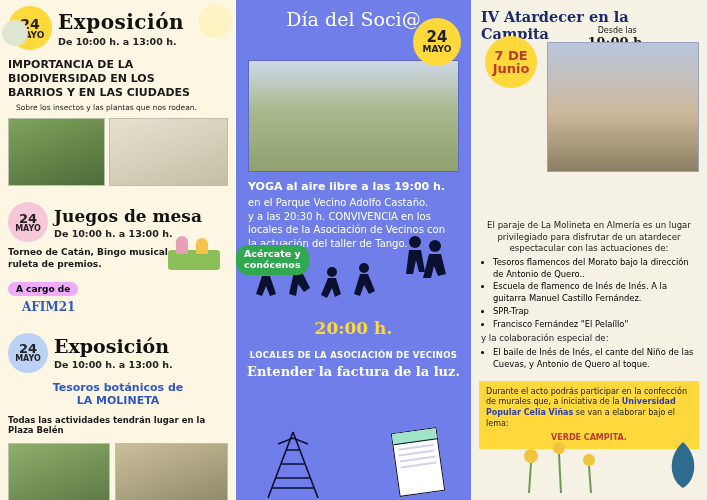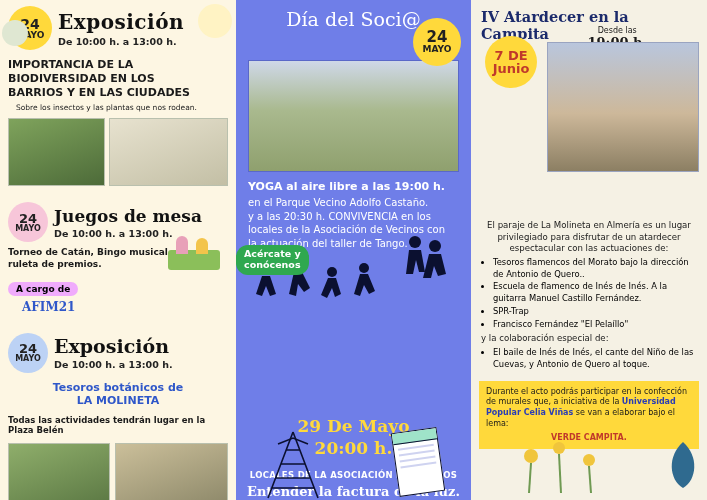--- a/index.html
+++ b/index.html
@@ -181,21 +181,20 @@
       <svg width="66" height="62" viewBox="0 0 66 62">
         <g fill="#0b1030">
             <circle cx="24" cy="10" r="6"></circle>
             <path d="M18 18 h12 l4 22 h-6 l-3 -12 l-3 14 h-7z"></path>
         <circle cx="44" cy="14" r="6"></circle>
             <path d="M38 22 h12 l5 20 l-8 2 l-4 -10 l-3 12 h-8z"></path>
           </g>
       </svg>
     </div>
 
-    <div class="m-date" style="margin-top:100px;">29 De Mayo</div>
     <div class="m-date" style="margin-top:2px;">20:00 h.</div>
 
     <div class="m-white-head" style="margin-top:12px;">LOCALES DE LA ASOCIACIÓN DE VECINOS</div>
     <div class="m-white-big" style="margin-top:4px;">Entender la factura de la luz.</div>
 
     <div style="position:absolute;left:12px;bottom:0;width:90px;height:70px;">
       <svg width="90" height="70" viewBox="0 0 90 70">
         <g stroke="#0b1030" stroke-width="1.6" fill="none">
           <path d="M45 2 L20 68 M45 2 L70 68 M28 48 H62 M33 34 H57 M38 20 H52 M24 58 H66"></path>
           <path d="M30 14 L45 8 L60 14"></path>

